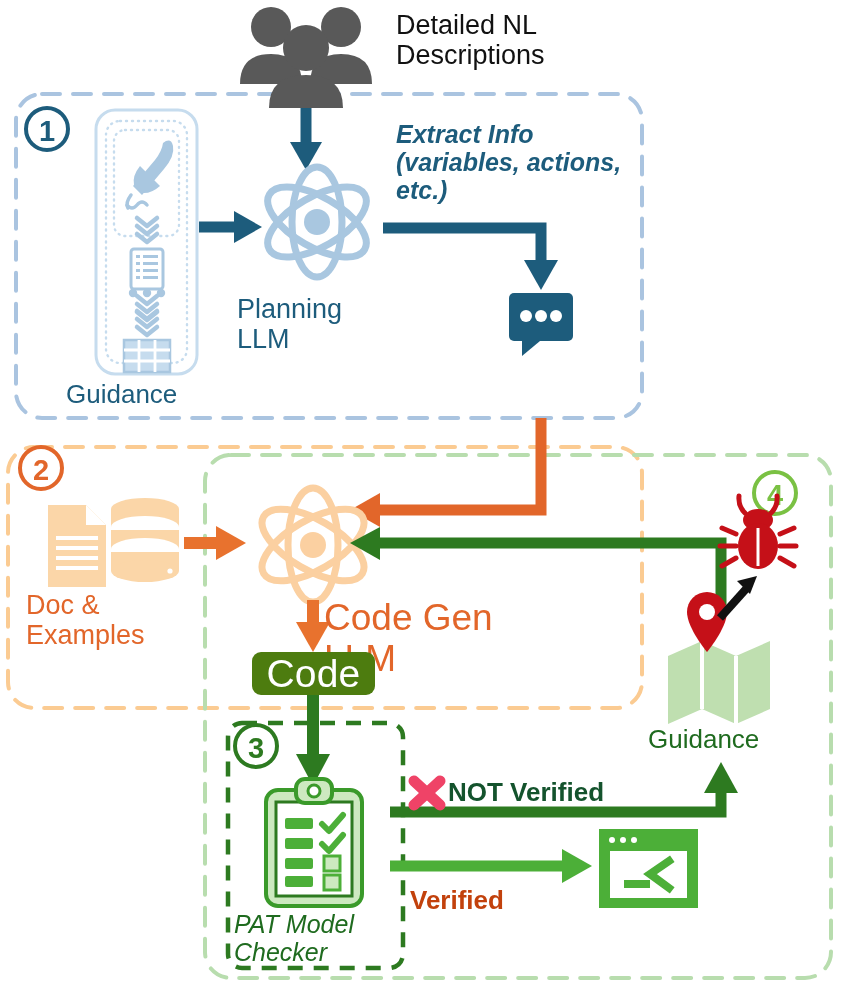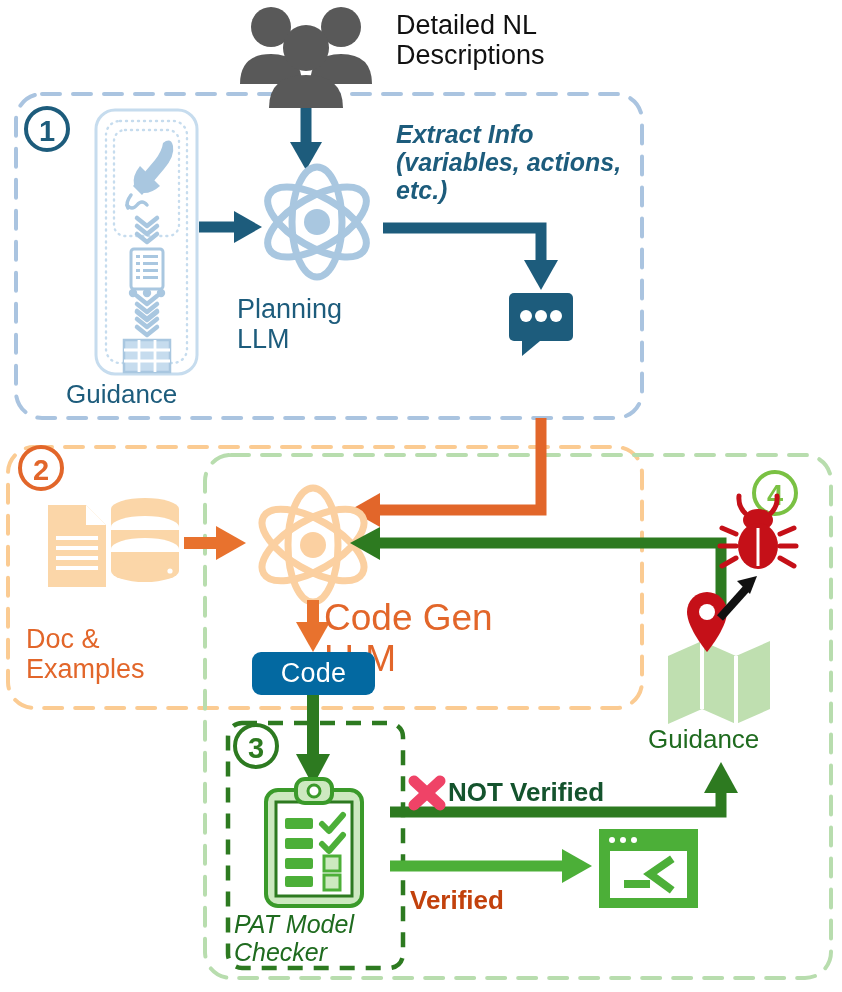--- a/index.html
+++ b/index.html
@@ -17,23 +17,23 @@
   .lbl-orange{color:#e2662a;}
   .lbl-dgreen{color:#1f6b1f;}
   .lbl-lgreen{color:#c2410c;}
   .lbl-gray{color:#14532d;}
   .lbl-black{color:#111111;}
 
   .italic{font-style:italic;}
   .bold{font-weight:bold;}
 
   .code-chip{
-    position:absolute;background:#0369a1;color:#ffffff;
+    position:absolute;background:#4d7c0f;color:#ffffff;
     border-radius:9px;display:flex;align-items:center;justify-content:center;
-    font-size:27px;letter-spacing:.2px;
+    font-size:39px;letter-spacing:.2px;
   }
 </style>
 </head>
 <body>
 
 <div id="stage">
 
   <svg class="layer" viewBox="0 0 842 992">
 
     <rect x="16" y="94" width="626" height="324" rx="26" ry="26" fill="none" stroke="#aac4e0" stroke-width="4" stroke-dasharray="18 13" stroke-linecap="round"></rect>
@@ -323,21 +323,21 @@
   <div class="lbl lbl-blue italic" style="left:396px;top:120px;width:236px;font-size:25px;font-weight:600;">Extract Info
 (variables, actions,
 etc.)</div>
 
   <div class="lbl lbl-blue" style="left:66px;top:380px;width:160px;font-size:26px;">Guidance</div>
 
   <div class="lbl lbl-blue" style="left:237px;top:294px;width:160px;font-size:27px;">Planning
 LLM</div>
 
 
-  <div class="lbl lbl-orange" style="left:26px;top:590px;width:180px;font-size:27px;margin-top:34px;">Doc &amp;
+  <div class="lbl lbl-orange" style="left:26px;top:590px;width:180px;font-size:27px;">Doc &amp;
 Examples</div>
 
   <div class="lbl lbl-orange" style="left:324px;top:597px;width:190px;font-size:37px;">Code Gen
 LLM</div>
 
   <div class="code-chip" style="left:252px;top:652px;width:123px;height:43px;">Code</div>
 
   <div class="lbl lbl-dgreen italic" style="left:234px;top:910px;width:162px;font-size:25px;">PAT Model
 Checker</div>
 

